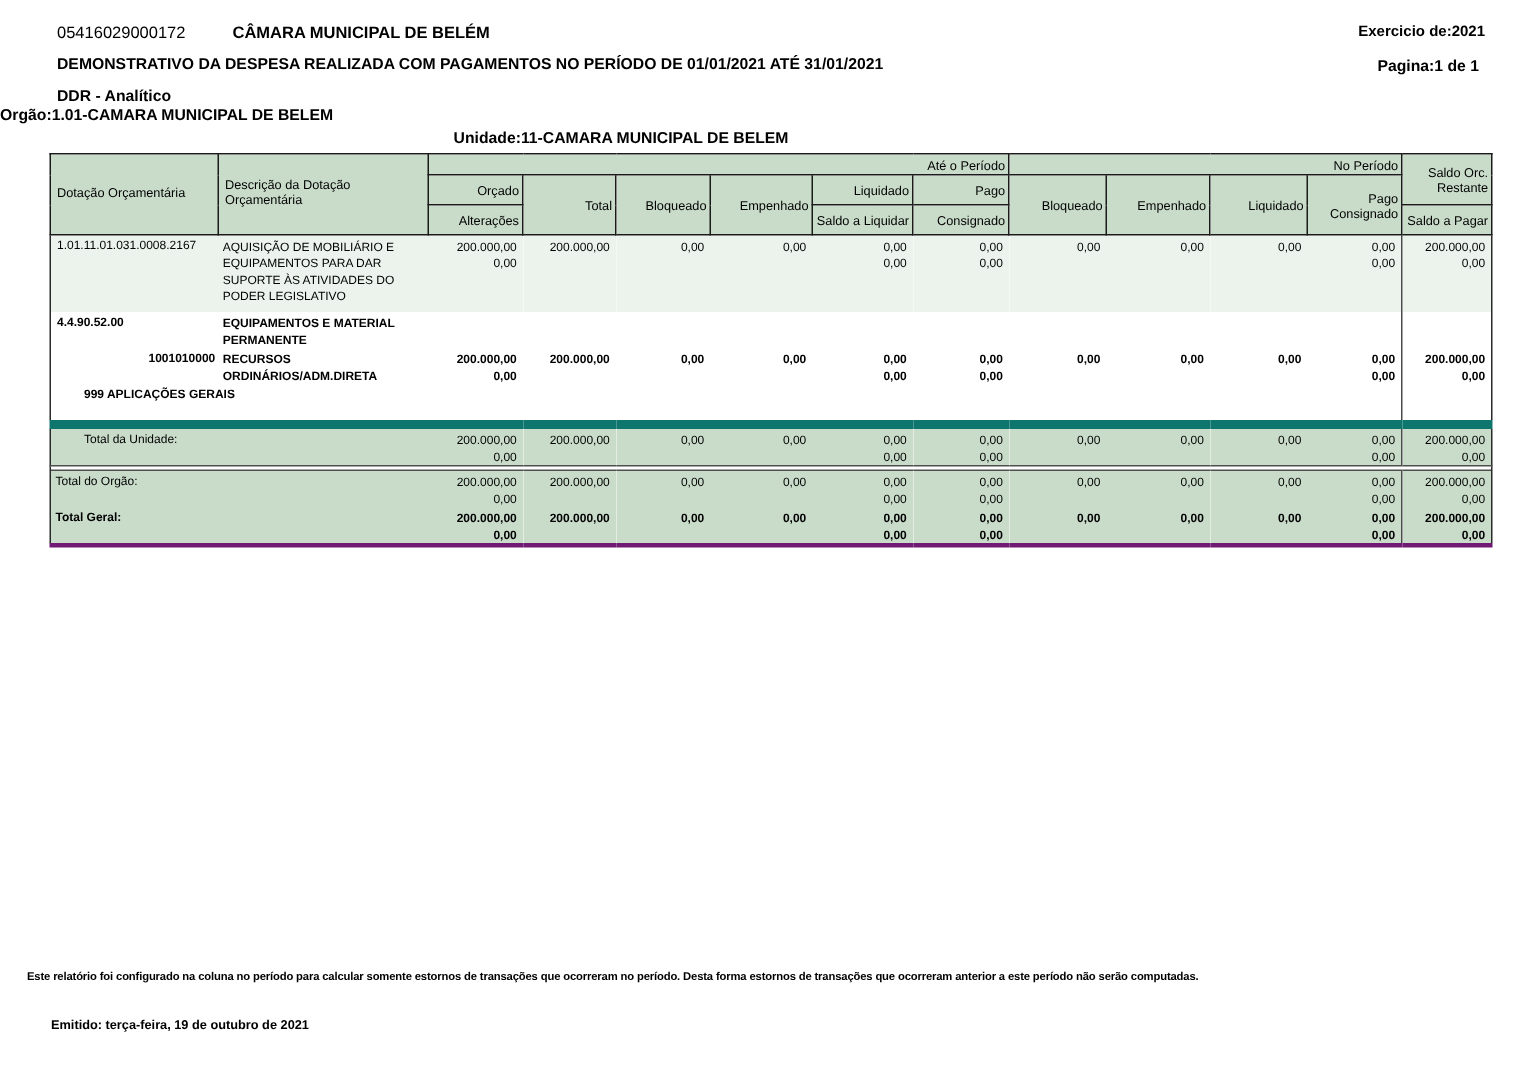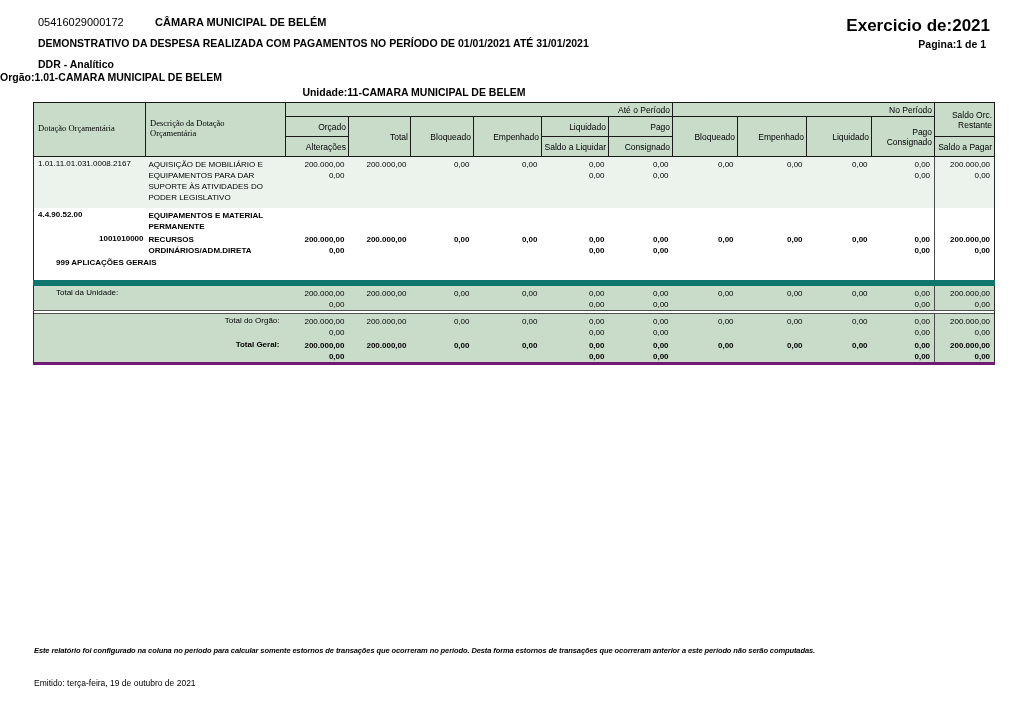--- a/index.html
+++ b/index.html
@@ -7,21 +7,21 @@
   body {
     width:1024px; height:725px; position:relative;
     font-family:"Liberation Sans","DejaVu Sans",sans-serif;
     color:#000; overflow:hidden;
   }
   .pos { position:absolute; white-space:nowrap; }
 
   
   .doc-num   { top:16px;  left:38px;  font-size:11px; font-weight:normal; }
   .org-name  { top:16px;  left:155px; font-size:11px; font-weight:bold; }
-  .exercise  { top:16px;  right:34px; font-size:17px; font-weight:bold; }
+  .exercise  { top:16px;  right:34px; font-size:10px; font-weight:bold; }
   .title     { top:37px;  left:38px;  font-size:10.5px; font-weight:bold; }
   .page-num  { top:38px;  right:38px; font-size:10.5px; font-weight:bold; }
   .subtitle  { top:58px;  left:38px;  font-size:10.5px; font-weight:bold; }
   .orgao     { top:71px;  left:0; width:1024px; font-size:10.5px; font-weight:bold; }
   .unidade   { top:86px;  left:0; width:828px; text-align:center; font-size:10.5px; font-weight:bold; }
 
   
   table.rpt {
     position:absolute; top:102px; left:33px; width:961px;
     border-collapse:collapse; table-layout:fixed;
@@ -29,59 +29,59 @@
   .rpt th, .rpt td { box-sizing:border-box; }
 
   thead th {
     background:#c9dcca; border:1px solid #1a1a1a;
     font-weight:normal; font-size:8.5px; text-align:right;
     vertical-align:middle; padding:1px 2px; overflow:hidden;
   }
   thead tr.h1 { height:14px; }
   thead tr.h2 { height:20px;margin-top:40px; }
   thead tr.h3 { height:20px; }
-  thead th.th-left { text-align:left; padding-left:4px; padding-bottom:4px;font-family:Liberation Serif, serif; }
+  thead th.th-left { text-align:left; padding-left:4px; padding-bottom:4px; }
   thead .thln { line-height:10px; }
 
   tbody td {
     border:none; background:#fff; font-size:8px;
     vertical-align:top; padding:2px 3px 0 3px; overflow:hidden;
   }
   tbody .ln { height:11px; line-height:11px; white-space:nowrap; }
   tbody td.code { text-align:left; padding-left:4px; }
   tbody td.code-r { text-align:right; padding-right:2px; }
   tbody td.desc { text-align:left; }
   tbody td.val { text-align:right; padding-right:4px; }
   tbody td.lbl { font-size:8px; }
   tbody td.lbl-l { text-align:left; padding-left:22px; }
-  tbody td.lbl-r { text-align:right; padding-right:6px; }
+  tbody td.lbl-r { text-align:left; padding-right:6px; }
 
   
   tbody td.edge-l { border-left:1px solid #2a2a2a; }
   tbody td.edge-r { border-right:1px solid #2a2a2a; }
   tbody td.c13    { border-left:1px solid #4a4a4a; }
 
   
   tr.r-data-stripe td { background:#ebf3ec; }
   tr.r-data-stripe { height:51px; }
   tr.bold td, tr.bold .ln { font-weight:bold; }
   tr.r-total-unidade td, tr.r-total-orgao td, tr.r-total-geral td { background:#c9dcca; }
   tr.r-total-unidade td { border-top:6px solid #0f766e; border-bottom:1px solid #4f4f4f;margin-left:30px; }
   tr.r-total-orgao td   { border-top:1px solid #4f4f4f; }
   tr.r-total-geral td   { border-bottom:3px solid #701a75; }
   tr.r-total-unidade, tr.r-total-orgao, tr.r-total-geral { height:24px; }
   tr.r-gap { height:3px; }
   tr.r-gap td { padding:0; }
 
   
   .note {
-    top:646px; left:34px; font-size:7.5px;
-    font-style:italic; font-weight:bold; letter-spacing:-0.1px;
+    top:646px; left:18px; font-size:7.5px;
+    font-weight:bold; letter-spacing:-0.1px;
   }
-  .emitted { top:678px; left:34px; font-size:8.5px; font-weight:normal; }
+  .emitted { top:678px; left:34px; font-size:8.5px; font-weight:bold; }
 </style>
 </head>
 <body>
 
 <div>
 
   <span class="pos doc-num">05416029000172</span>
   <span class="pos org-name">CÂMARA MUNICIPAL DE BELÉM</span>
   <span class="pos exercise">Exercicio de:2021</span>
   <span class="pos title">DEMONSTRATIVO DA DESPESA REALIZADA COM PAGAMENTOS NO PERÍODO DE 01/01/2021 ATÉ 31/01/2021</span>

